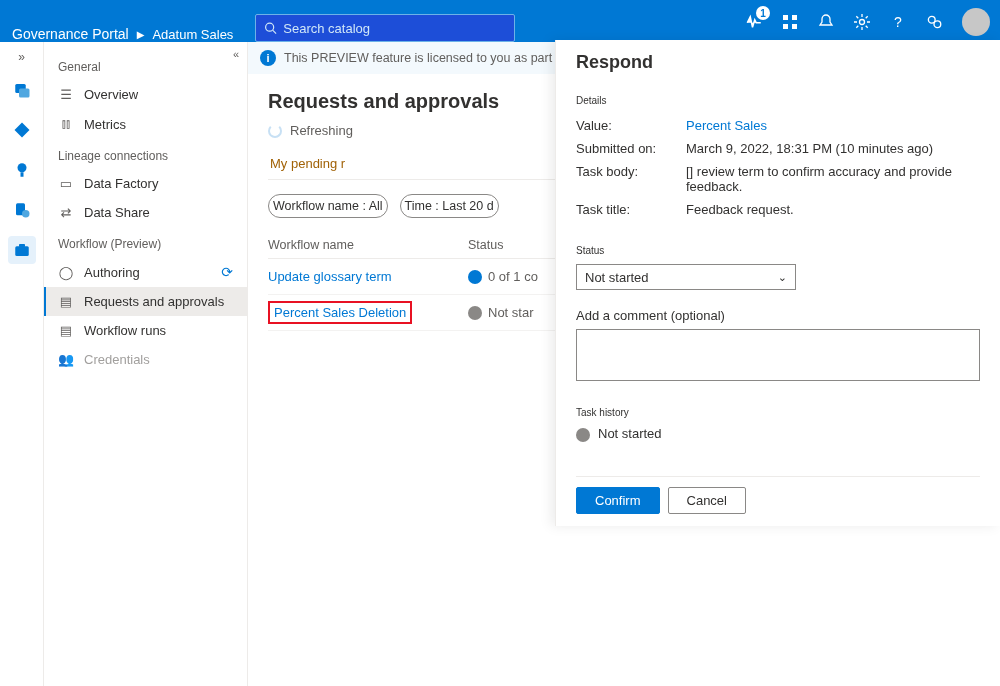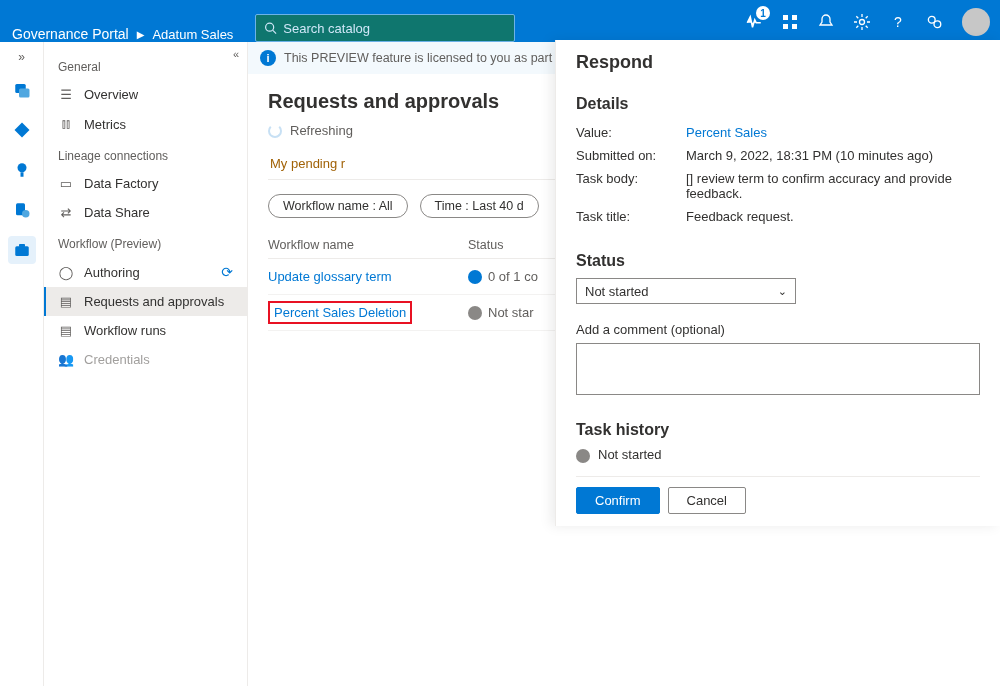--- a/index.html
+++ b/index.html
@@ -4,21 +4,21 @@
 <style>
   * { box-sizing: border-box; margin: 0; padding: 0; }
   body { font-family: "Segoe UI", Arial, sans-serif; font-size: 13px; color: #323130; width: 1000px; height: 686px; overflow: hidden; position: relative; }
   
   
   .topbar { height: 42px; background: #0078d4; color: #fff; display: flex; align-items: flex-end; }
   .brand { display: flex; align-items: center; gap: 8px; padding: 0 12px; font-size: 14px; }
   .brand .sep { font-size:10px; }
   .brand .org { font-size: 13px; }
   .search-wrap { flex:0 0 260px; margin-left: 10px; }
-  .search { display:flex; align-items:center; background:#0f766e; border:1px solid #6cb2e8; border-radius:2px; height:28px; padding:0 8px; color:#d0e7f8; }
+  .search { display:flex; align-items:center; background:#1d4ed8; border:1px solid #6cb2e8; border-radius:2px; height:28px; padding:0 8px; color:#d0e7f8; }
   .search input { background:transparent; border:none; outline:none; color:#fff; width:100%; margin-left:6px; font-size:13px; }
   .search input::placeholder { color:#d0e7f8; }
   .top-icons { display:flex; align-items:center; margin-left:auto; }
   .top-icon { width:36px; height:40px; display:flex; align-items:center; justify-content:center; position:relative; }
   .top-icon svg { fill:#fff; }
   .badge { position:absolute; top:4px; right:2px; background:#fff; color:#0078d4; font-size:10px; border-radius:50%; width:14px; height:14px; display:flex; align-items:center; justify-content:center; font-weight:600; }
   .account { padding-right:10px; text-align:right; line-height:1.2; font-size:12px; }
   .account .tenant { font-size:10px; color:#d0e7f8; }
   .avatar { width:28px; height:28px; background:#c7c7c7; border-radius:50%; margin:0 10px; }
 
@@ -43,35 +43,35 @@
   .content-inner { padding: 0 20px; }
   .info-banner { display:flex; align-items:center; gap:8px; color:#605e5c; background:#f3f9fd; padding:8px 12px; font-size:12.5px; }
   .info-banner .info-icon { width:16px; height:16px; border-radius:50%; background:#0078d4; color:#fff; display:flex; align-items:center; justify-content:center; font-size:11px; font-weight:600; }
   .page-title { font-size:20px; font-weight:600; margin:16px 0 10px; }
   .refresh-row { display:flex; align-items:center; gap:8px; color:#605e5c; margin-bottom:10px; }
   .spinner { width:14px; height:14px; border:2px solid #c7e0f4; border-top-color:transparent; border-radius:50%; }
   .tabs { display:flex; gap:24px; border-bottom:1px solid #edebe9; margin-top:8px; }
   .tab { padding:8px 2px; color:#a16207; cursor:pointer; font-size:13px; }
   .tab.active { color:#323130; border-bottom:2px solid #0078d4; font-weight:600; }
   .filters { display:flex; gap:12px; margin:14px 0; }
-  .pill { border:1px solid #8a8886; border-radius:20px; padding:4px 14px; font-size:12.5px; color:#323130; cursor:pointer; }
+  .pill { border:1px solid #8a8886; border-radius:20px; padding:4px 4px; font-size:12.5px; color:#323130; cursor:pointer; }
   .tbl-head { display:flex; color:#605e5c; font-size:12.5px; padding:6px 0; border-bottom:1px solid #edebe9; }
   .col-name { flex:0 0 200px; }
   .col-status { flex:0 0 100px; }
   .row { display:flex; align-items:center; padding:10px 0; border-bottom:1px solid #f3f2f1; }
   .row a { color:#0078d4; text-decoration:none; }
   .status-cell { display:flex; align-items:center; gap:6px; color:#605e5c; }
   .status-dot { width:14px; height:14px; border-radius:50%; background:#8a8886; }
   .status-dot.blue { background:#0078d4; }
   .highlight { border:2px solid #e81123; padding:2px 4px; }
 
   
   .flyout { position:absolute; top:40px; right:0; width:445px; height:486px; background:#fff; border-left:1px solid #edebe9; box-shadow:-4px 0 12px rgba(0,0,0,.08); padding:12px 20px; display:flex; flex-direction:column; }
   .fly-title { font-size:18px; font-weight:600; margin-bottom:18px; }
-  .sect-title { font-size:16px; font-weight:700; margin:4px 0 8px; }
+  .sect-title { font-size:10px; font-weight:400; margin:4px 0 8px; }
   .kv { display:flex; padding:4px 0; font-size:13px; }
   .kv .k { width:110px; color:#323130; }
   .kv .v { flex:1; }
   .kv .v.link { color:#0078d4; }
   .status-block { margin-top:20px; }
   .select { width:220px; height:26px; border:1px solid #8a8886; display:flex; align-items:center; justify-content:space-between; padding:0 8px; font-size:13px; cursor:pointer; background:#fff; }
   .select .chev { font-size:11px; }
   .comment-label { margin:18px 0 6px; font-size:13px; }
   .textarea { width:100%; height:52px; border:1px solid #8a8886; resize:none; font-family:inherit; font-size:13px; padding:4px; }
   .history-dot { width:14px; height:14px; border-radius:50%; background:#8a8886; display:inline-block; margin-right:8px; vertical-align:middle; }
@@ -227,21 +227,21 @@
       <div class="page-title">Requests and approvals</div>
       <div class="refresh-row">
         <div class="spinner"></div>
         <span>Refreshing</span>
       </div>
       <div class="tabs">
         <div class="tab">My pending r</div>
       </div>
       <div class="filters">
         <div class="pill">Workflow name : All</div>
-        <div class="pill">Time : Last 40 d</div>
+        <div class="pill">Time : Last 20 d</div>
       </div>
       <div class="tbl-head">
         <div class="col-name">Workflow name</div>
         <div class="col-status">Status</div>
       </div>
       <div class="row">
         <div class="col-name"><a href="#">Update glossary term</a></div>
         <div class="col-status status-cell">
             <span class="status-dot blue"></span>
             <span>0 of 1 co</span>

